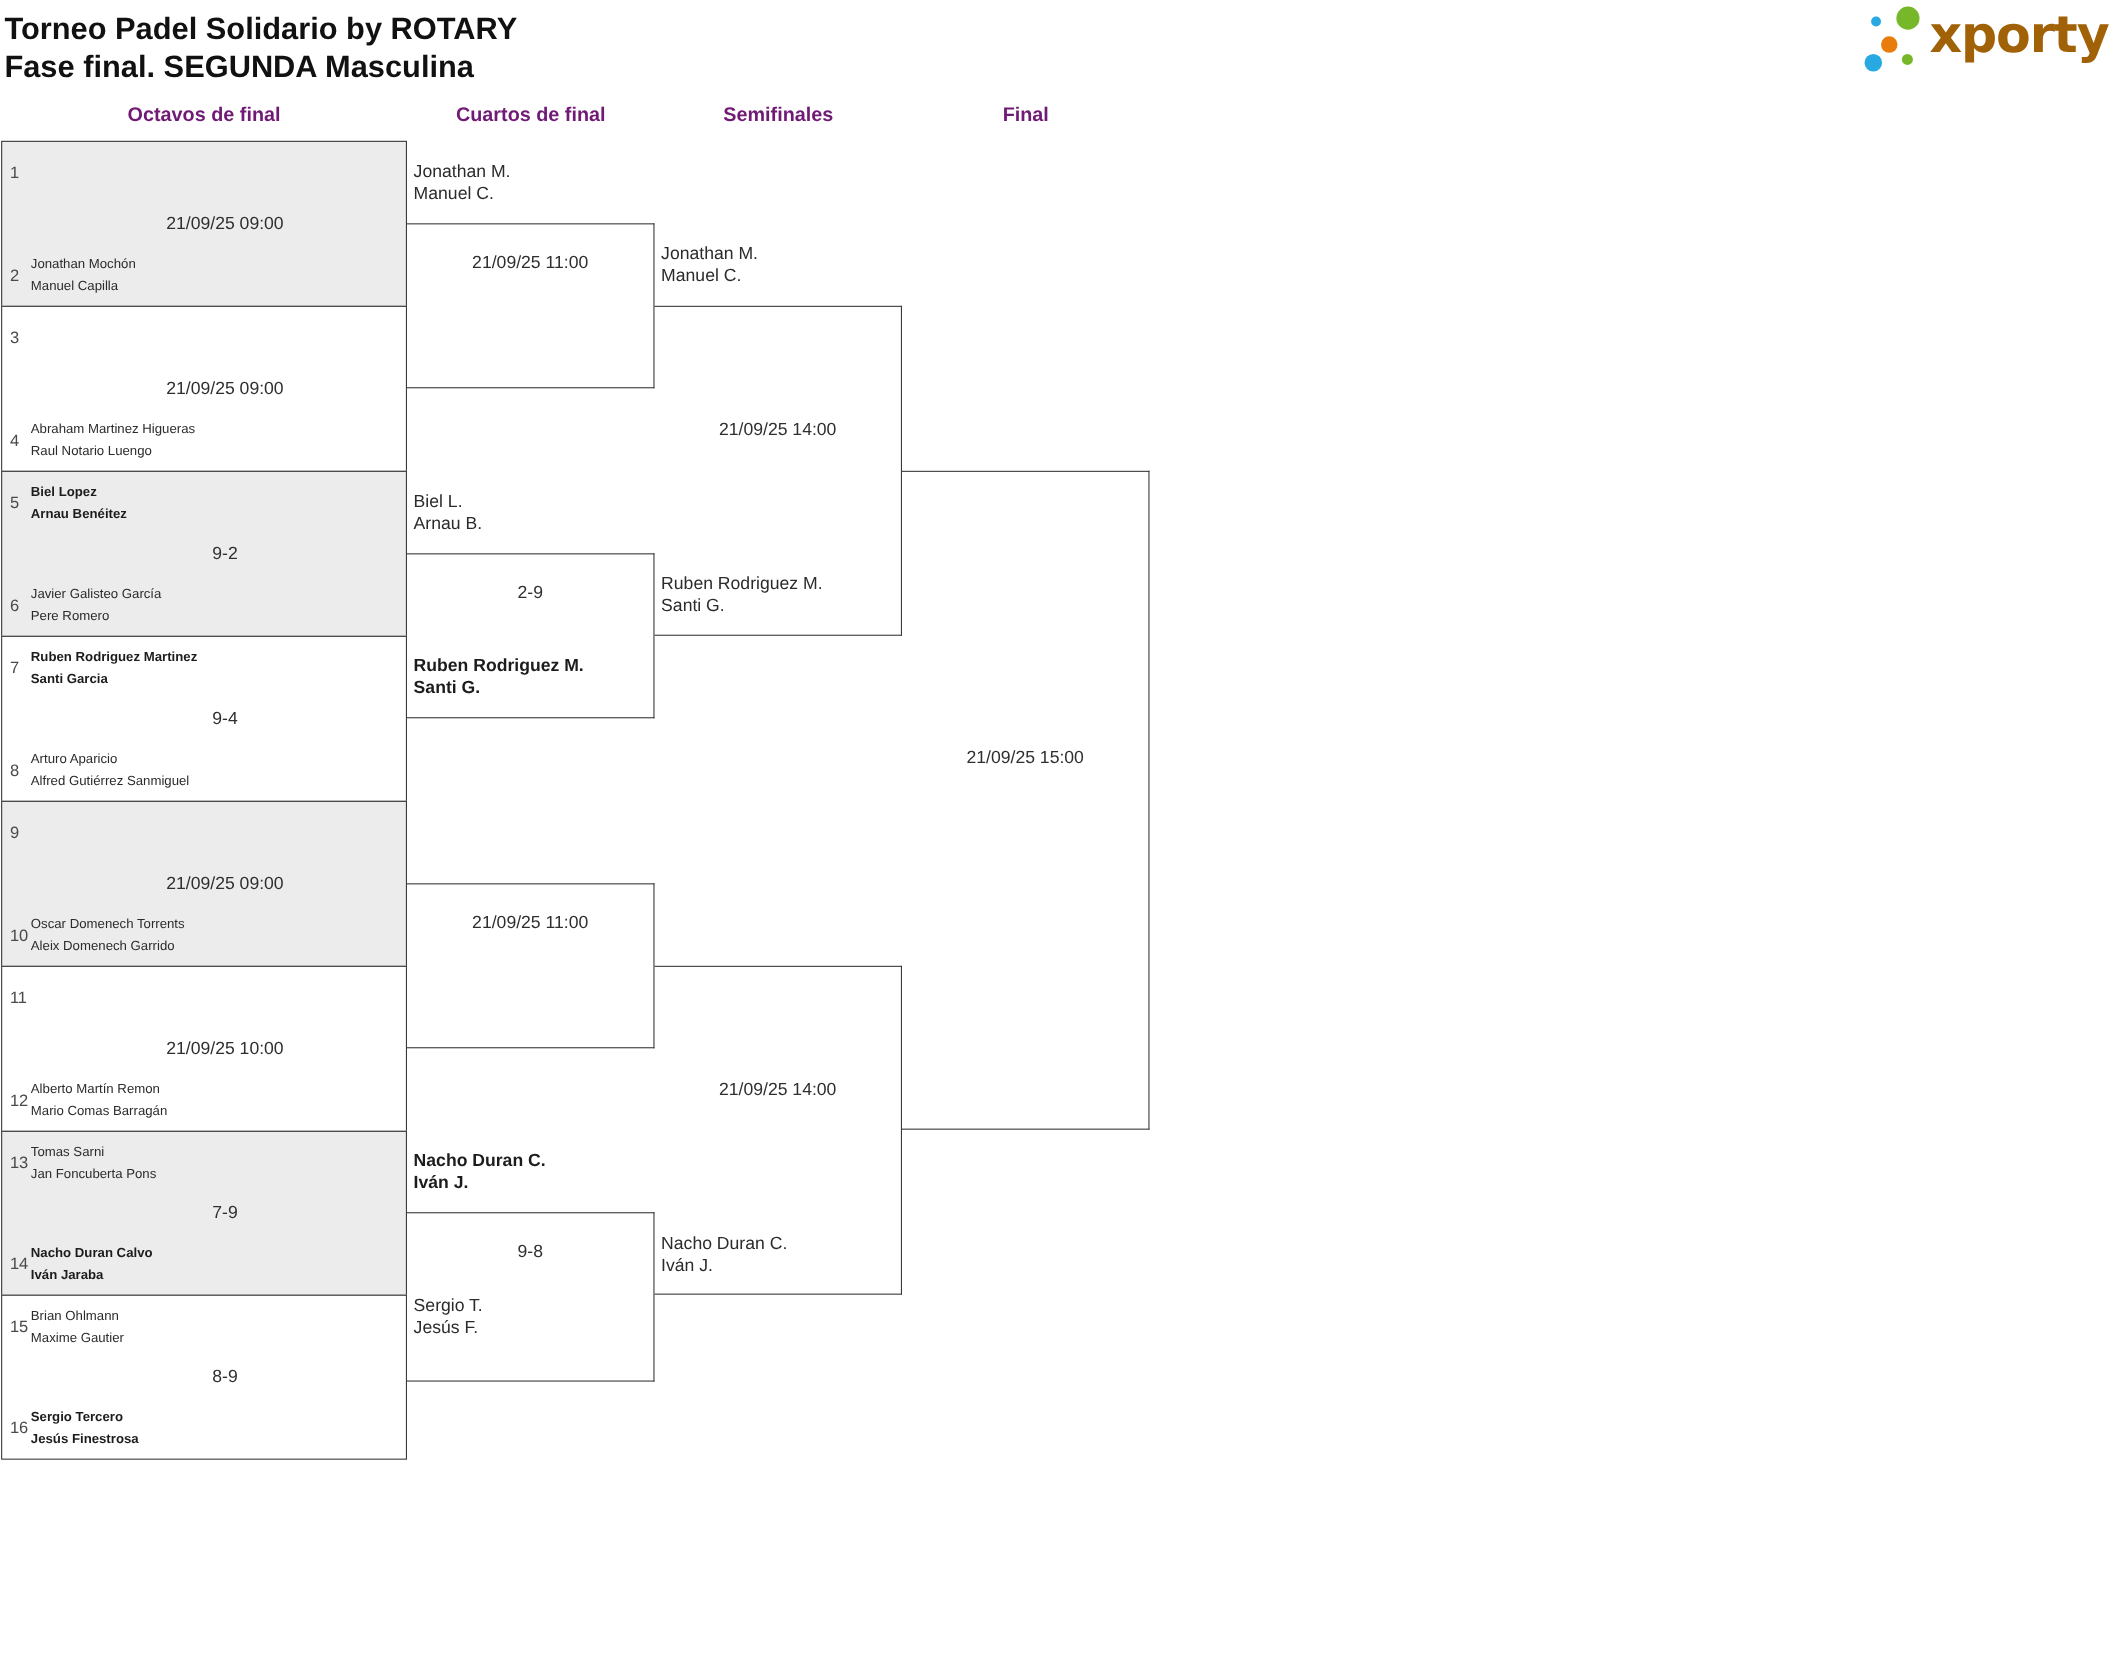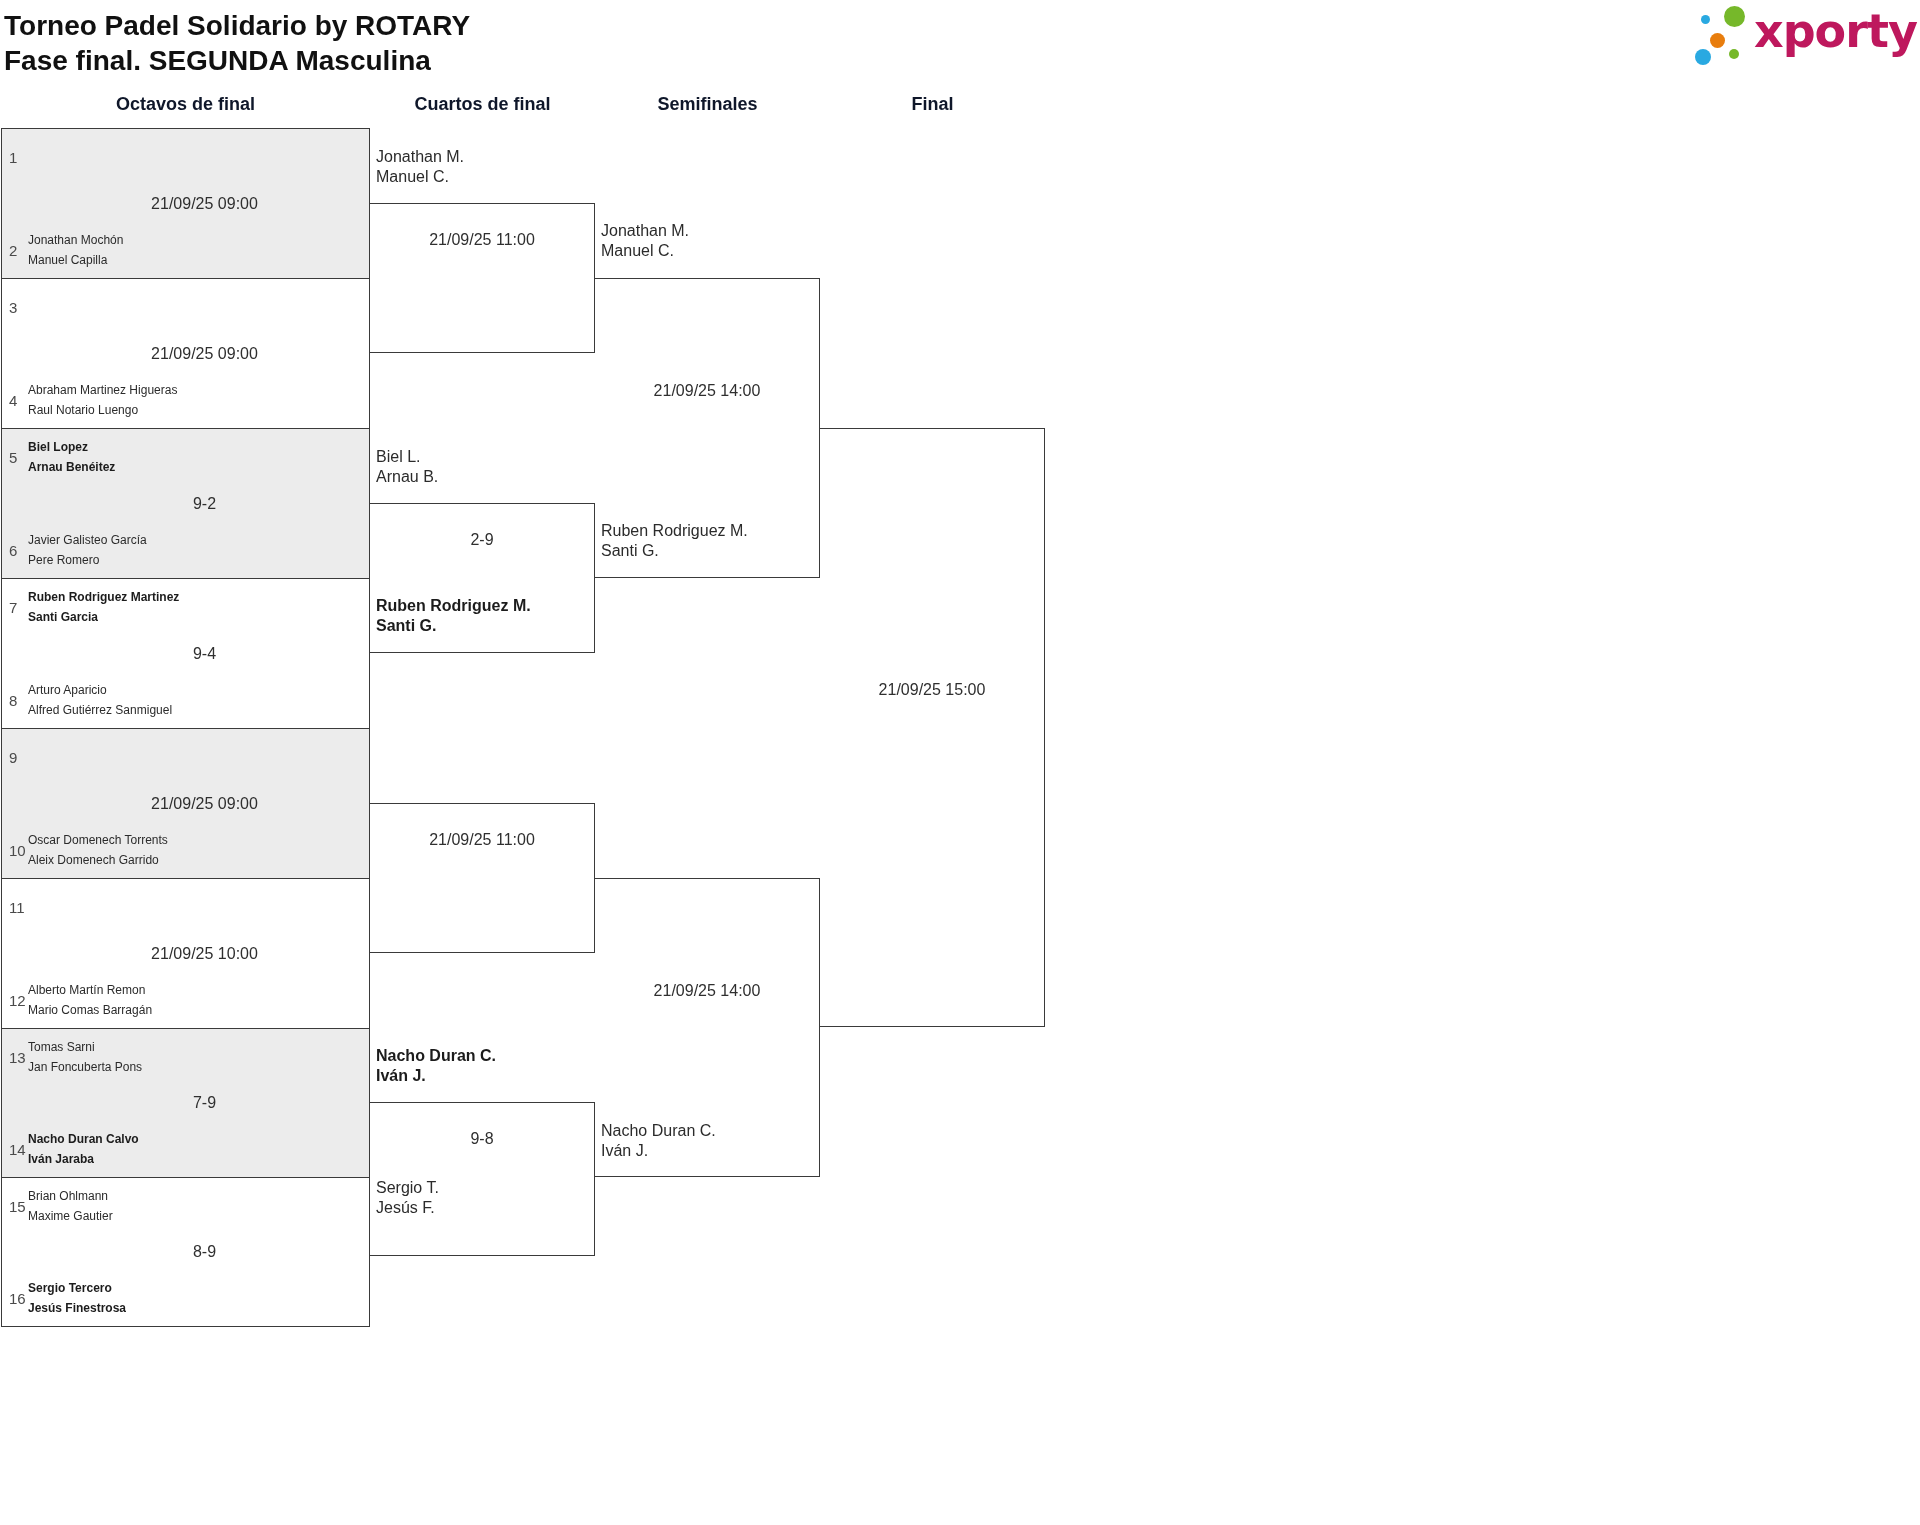--- a/index.html
+++ b/index.html
@@ -7,21 +7,21 @@
           font-family:"Liberation Sans",sans-serif;color:#2b2b2b;}
   
   .title-block{position:absolute;left:4px;top:8px;}
   .title-line{font-size:28px;line-height:35px;font-weight:bold;color:#111;}
   
   .logo{position:absolute;left:1690px;top:0;width:230px;height:70px;}
   .dot{position:absolute;border-radius:50%;}
   .logo-text{position:absolute;left:64px;top:4px;font-family:"DejaVu Sans",sans-serif;
              font-weight:800;font-size:46px;letter-spacing:-1px;}
   
-  .round-header{position:absolute;top:94px;text-align:center;font-size:18px;font-weight:600;color:#0f172a;}
+  .round-header{position:absolute;top:94px;text-align:center;font-size:18px;font-weight:600;color:#701a75;}
   
   .box{position:absolute;box-sizing:border-box;border:1px solid #3a3a3a;background:#fff;}
   .box.grey{background:#ececec;}
   .openbox{position:absolute;box-sizing:border-box;border:1px solid #3a3a3a;border-left:none;background:transparent;}
   .center-text{position:absolute;left:0;right:0;text-align:center;font-size:16px;color:#2f2f2f;}
   .oct .center-text{top:50%;transform:translateY(-50%);margin-left:38px;}
   .row{position:absolute;left:7px;right:6px;display:flex;align-items:center;min-height:40px;}
   .row.top{top:8px;}
   .row.bottom{bottom:8px;}
   .num{flex:none;width:19px;font-size:15px;color:#4a4a4a;}
@@ -38,21 +38,21 @@
     <div class="title-line">Torneo Padel Solidario by ROTARY</div>
     <div class="title-line">Fase final. SEGUNDA Masculina</div>
   </div>
 
   <div class="logo">
     <span class="dot" style="left:11px;top:15px;width:9px;height:9px;background:#29a9e1;"></span>
     <span class="dot" style="left:34px;top:6px;width:21px;height:21px;background:#76b82a;"></span>
     <span class="dot" style="left:20px;top:33px;width:15px;height:15px;background:#e87d0d;"></span>
     <span class="dot" style="left:5px;top:49px;width:16px;height:16px;background:#29a9e1;"></span>
     <span class="dot" style="left:39px;top:49px;width:10px;height:10px;background:#76b82a;"></span>
-    <span class="logo-text" style="color:#be185d;">xporty</span>
+    <span class="logo-text" style="color:#a16207;">xporty</span>
   </div>
 
   <div class="round-header" style="left:1px;width:369px;">Octavos de final</div>
   <div class="round-header" style="left:370px;width:225px;">Cuartos de final</div>
   <div class="round-header" style="left:595px;width:225px;">Semifinales</div>
   <div class="round-header" style="left:820px;width:225px;">Final</div>
 
   <div class="box grey oct" style="left:1px;top:128px;width:369px;height:151px;">
     <div class="row top">
       <span class="num">1</span>

